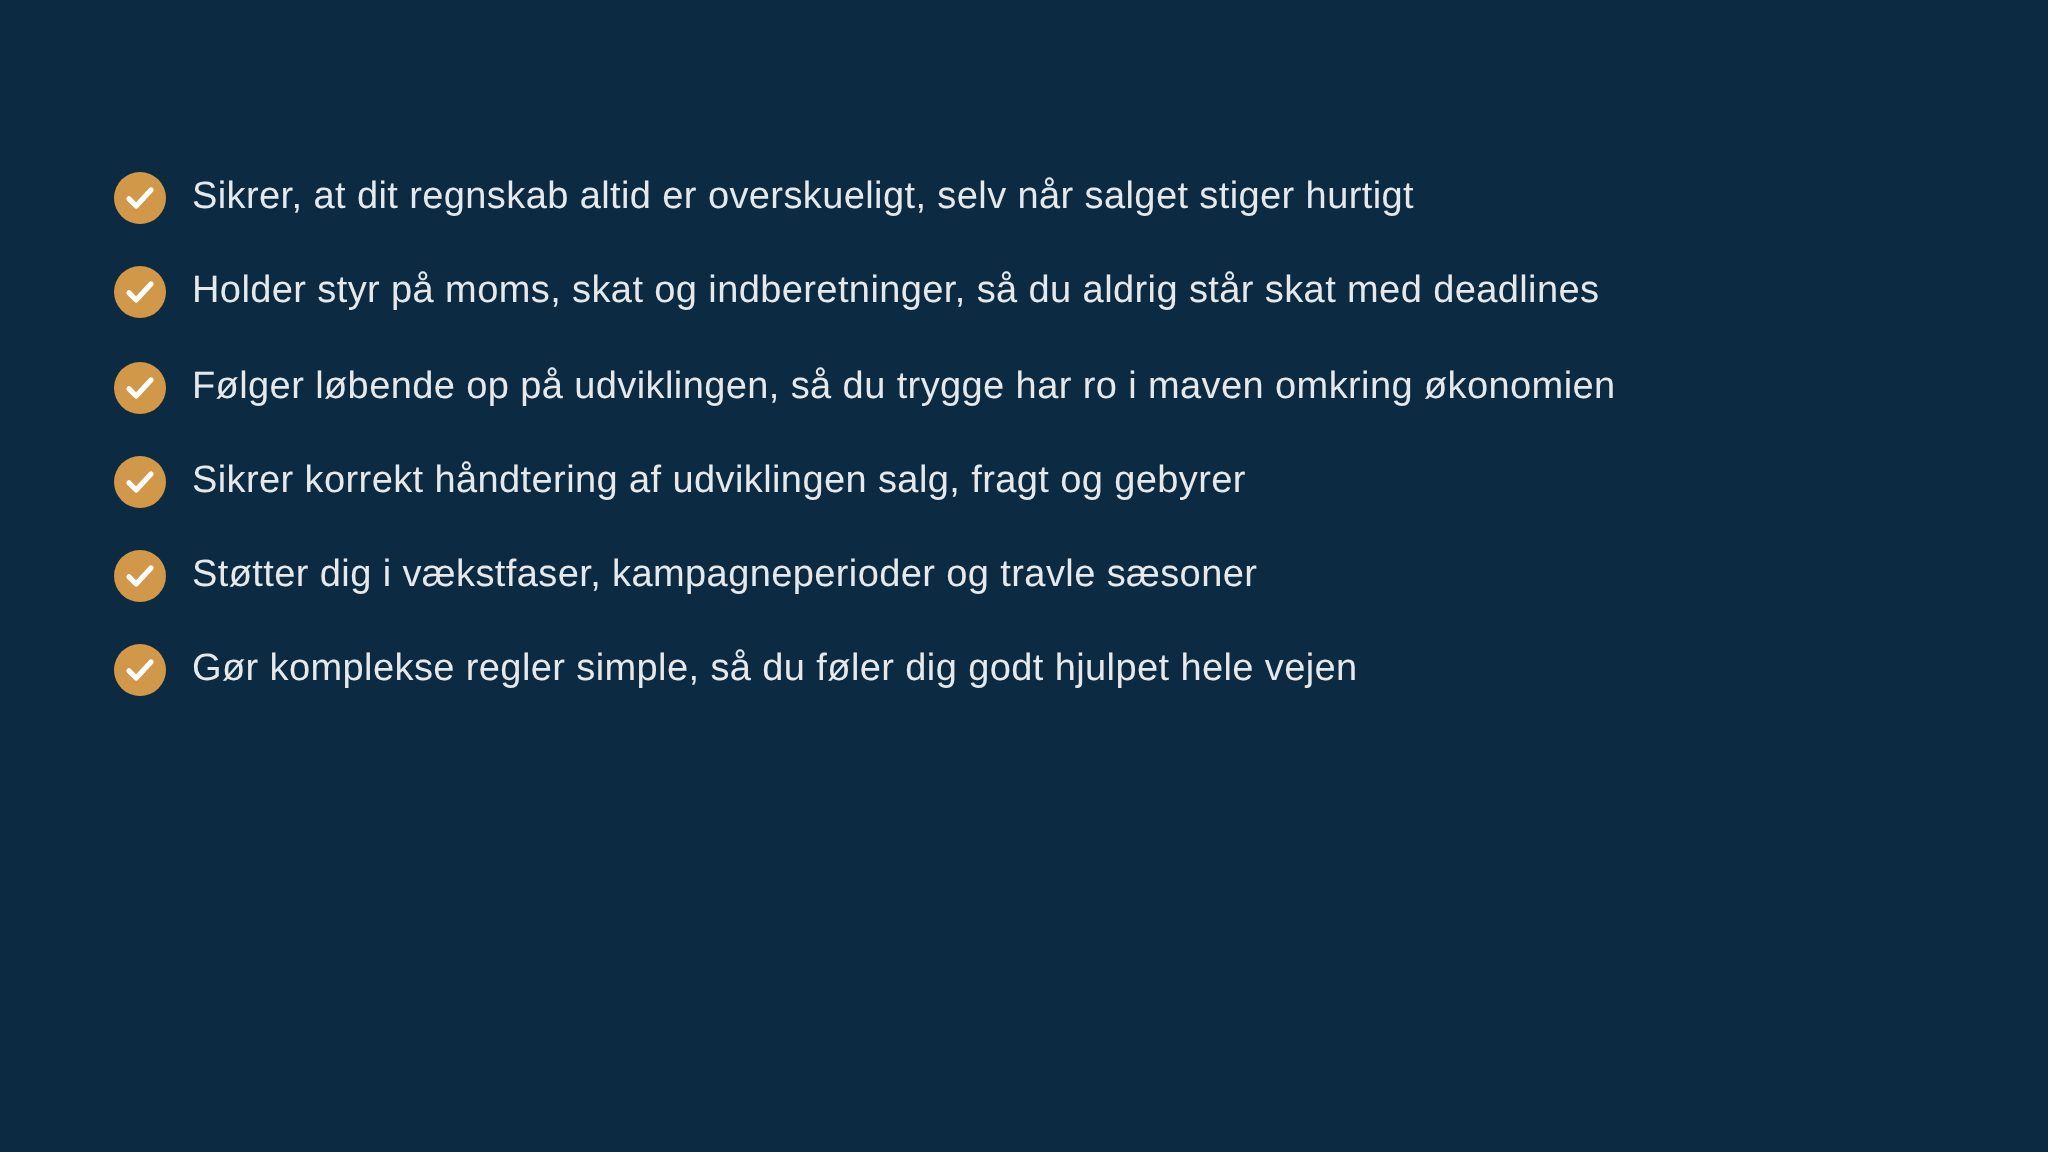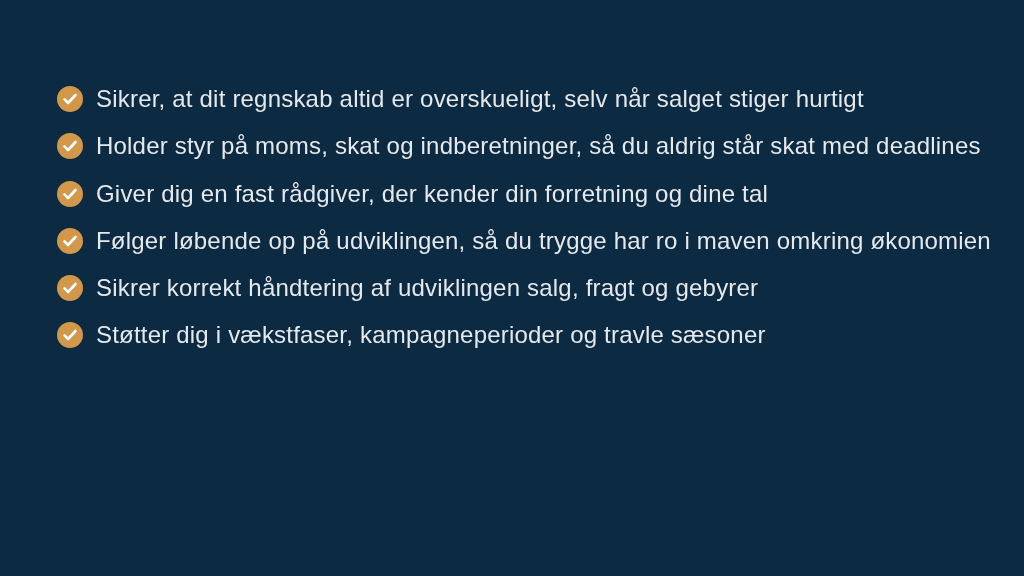--- a/index.html
+++ b/index.html
@@ -38,21 +38,21 @@
     height: 26px;
   }
   .check-badge {
     width: 26px;
     height: 26px;
     flex: 0 0 26px;
     display: block;
   }
   .check-text {
     color: var(--text);
-    font-size: 24px;
+    font-size: 19px;
     line-height: 26px;
     letter-spacing: 0.2px;
     white-space: nowrap;
   }
 </style>
 </head>
 <body>
 
 <div class="slide">
   <div class="checklist">
@@ -67,27 +67,20 @@
 
     <div class="check-row">
       <svg class="check-badge" viewBox="0 0 26 26">
         <circle cx="13" cy="13" r="13" fill="var(--accent)"></circle>
         <path d="M7.5 13.4l3.6 3.6 7.4-8" fill="none" stroke="#fff" stroke-width="2.6" stroke-linecap="round" stroke-linejoin="round"></path>
       </svg>
       <span class="check-text">Holder styr på moms, skat og indberetninger, så du aldrig står skat med deadlines</span>
     </div>
 
 
-    <div class="check-row">
-      <svg class="check-badge" viewBox="0 0 26 26">
-        <circle cx="13" cy="13" r="13" fill="var(--accent)"></circle>
-        <path d="M7.5 13.4l3.6 3.6 7.4-8" fill="none" stroke="#fff" stroke-width="2.6" stroke-linecap="round" stroke-linejoin="round"></path>
-      </svg>
-      <span class="check-text">Giver dig en fast rådgiver, der kender din forretning og dine tal</span>
-    </div>
 
 
     <div class="check-row">
       <svg class="check-badge" viewBox="0 0 26 26">
         <circle cx="13" cy="13" r="13" fill="var(--accent)"></circle>
         <path d="M7.5 13.4l3.6 3.6 7.4-8" fill="none" stroke="#fff" stroke-width="2.6" stroke-linecap="round" stroke-linejoin="round"></path>
       </svg>
       <span class="check-text">Følger løbende op på udviklingen, så du trygge har ro i maven omkring økonomien</span>
     </div>
 
@@ -100,15 +93,22 @@
     </div>
 
     <div class="check-row">
       <svg class="check-badge" viewBox="0 0 26 26">
         <circle cx="13" cy="13" r="13" fill="var(--accent)"></circle>
         <path d="M7.5 13.4l3.6 3.6 7.4-8" fill="none" stroke="#fff" stroke-width="2.6" stroke-linecap="round" stroke-linejoin="round"></path>
       </svg>
       <span class="check-text">Støtter dig i vækstfaser, kampagneperioder og travle sæsoner</span>
     </div>
 
+    <div class="check-row">
+      <svg class="check-badge" viewBox="0 0 26 26">
+        <circle cx="13" cy="13" r="13" fill="var(--accent)"></circle>
+        <path d="M7.5 13.4l3.6 3.6 7.4-8" fill="none" stroke="#fff" stroke-width="2.6" stroke-linecap="round" stroke-linejoin="round"></path>
+      </svg>
+      <span class="check-text">Gør komplekse regler simple, så du føler dig godt hjulpet hele vejen</span>
+    </div>
 
   </div>
 </div>
 
 </body></html>

